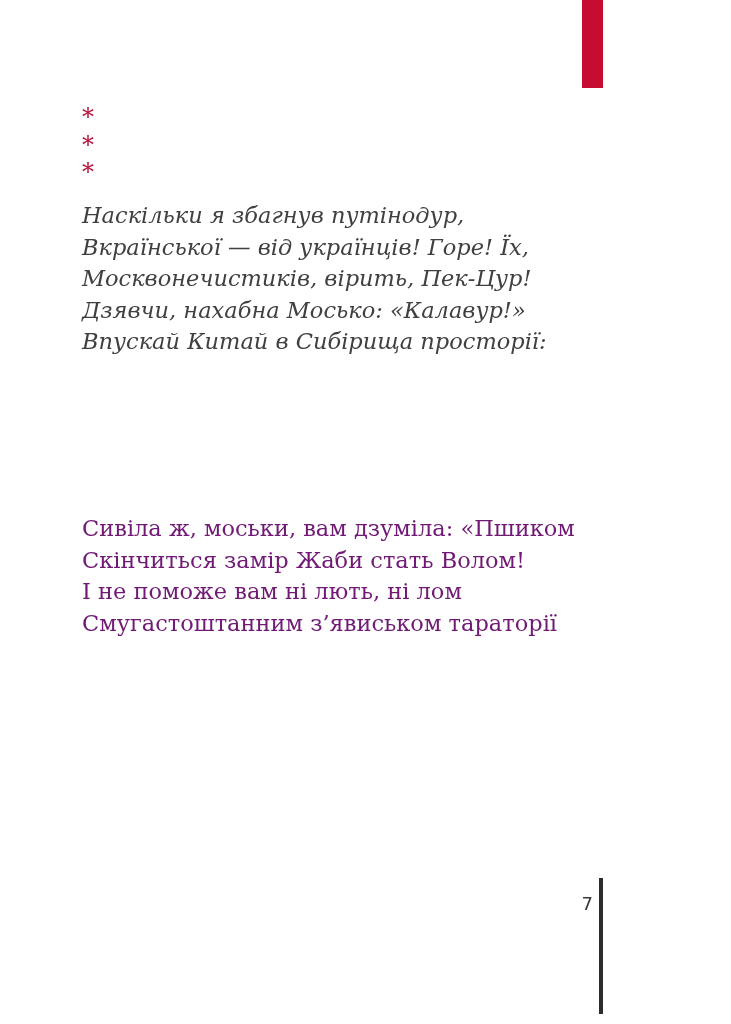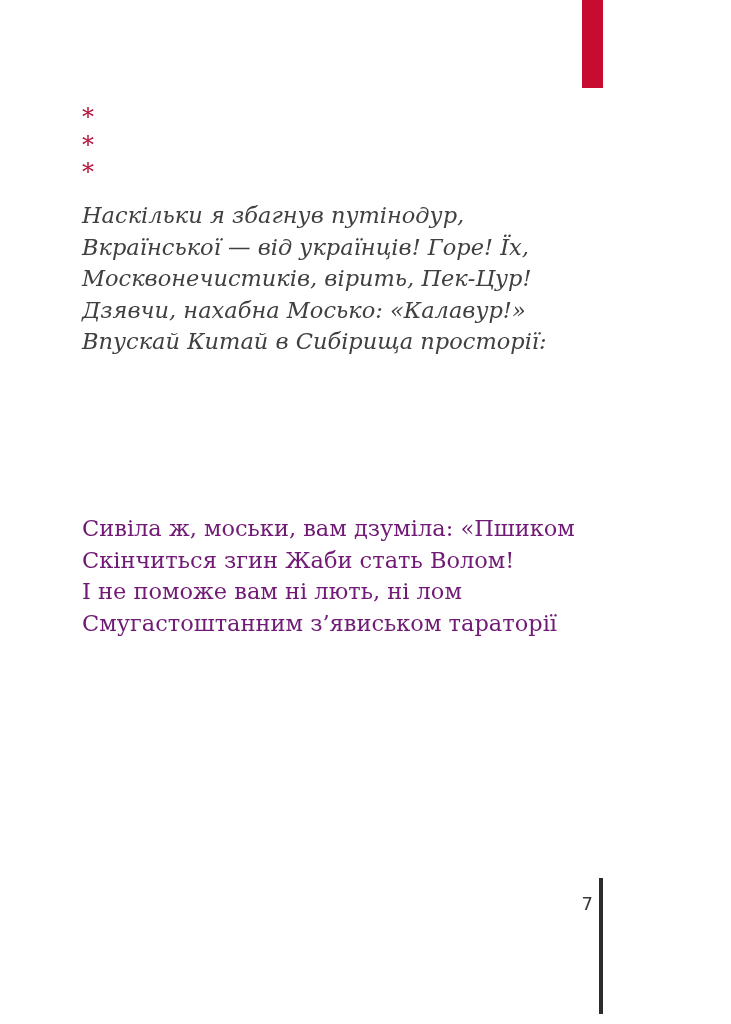--- a/index.html
+++ b/index.html
@@ -91,19 +91,19 @@
 <div class="stanza stanza-red">
   <span class="line">Наскільки я збагнув путінодур,</span>
   <span class="line">Вкраїнської — від українців! Горе! Їх,</span>
   <span class="line">Москвонечистиків, вірить, Пек-Цур!</span>
   <span class="line">Дзявчи, нахабна Мосько: «Калавур!»</span>
   <span class="line">Впускай Китай в Сибірища просторії:</span>
 </div>
 
 <div class="stanza stanza-black">
   <span class="line">Сивіла ж, моськи, вам дзуміла: «Пшиком</span>
-  <span class="line">Скінчиться згин Жаби стать Волом!</span>
+  <span class="line">Скінчиться замір Жаби стать Волом!</span>
   <span class="line">І не поможе вам ні лють, ні лом</span>
   <span class="line">Смугастоштанним з’явиськом тараторії</span>
 </div>
 
 <div class="page-number">7</div>
 <div class="footer-rule"></div>
 
 </body></html>

